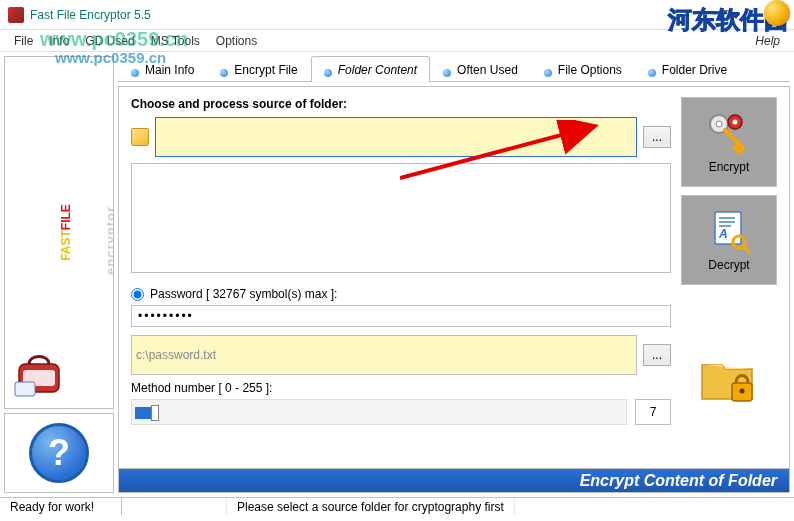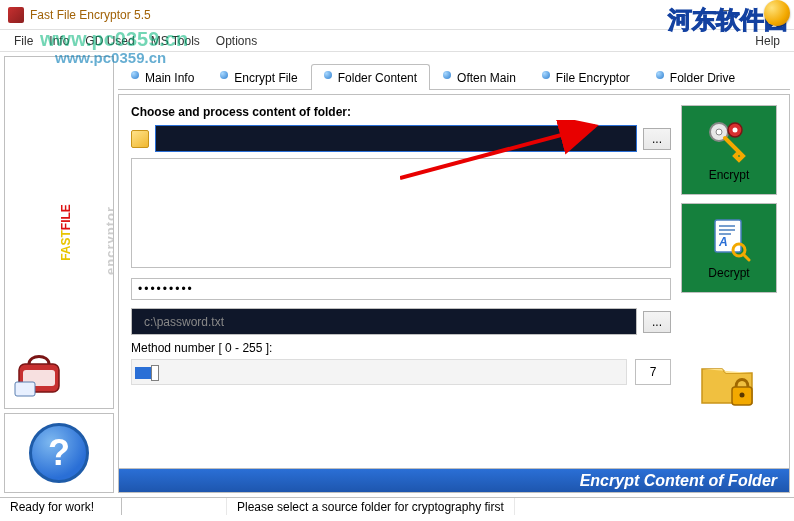--- a/index.html
+++ b/index.html
@@ -1,72 +1,72 @@
 <!DOCTYPE html>
 <html><head>
 <meta charset="utf-8">
 <style>
 * { margin: 0; padding: 0; box-sizing: border-box; font-family: "Segoe UI", Tahoma, sans-serif; font-size: 12px; }
 body { background: #fff; width: 794px; height: 521px; position: relative; overflow: hidden; }
 
 .titlebar { height: 30px; display: flex; align-items: center; padding: 0 0 0 8px; background: #fff; border-bottom: 1px solid #e0e0e0; }
 .titlebar .appicon { width: 16px; height: 16px; background: linear-gradient(135deg,#c73030,#8b1f1f); border-radius: 2px; margin-right: 6px; }
-.titlebar .title { flex: 1; color: #a16207; }
+.titlebar .title { flex: 1; color: #0f766e; }
 .winbtns { display: flex; }
 .winbtn { width: 45px; height: 30px; display: flex; align-items: center; justify-content: center; color: #333; }
 
 .menubar { height: 22px; display: flex; align-items: center; padding: 0 6px; border-bottom: 1px solid #e0e0e0; position: relative; }
 .menubar span { padding: 2px 8px; color: #333; }
-.menubar .help { margin-left: auto; }
+.menubar .help { margin-left: auto; font-style: italic; }
 
 .watermark { position: absolute; left: 40px; top: 28px; color: rgba(0,180,120,0.55); font-size: 20px; font-weight: bold; pointer-events: none; font-family: Arial; z-index: 50; }
 .watermark2 { position: absolute; left: 55px; top: 49px; color: rgba(0,120,180,0.6); font-size: 15px; font-weight: bold; pointer-events: none; font-family: Arial; z-index: 50; }
 .watermark-cn { position: absolute; right: 6px; top: 4px; pointer-events: none; z-index: 60; }
 .watermark-cn .l1 { color: #1b5adf; font-size: 24px; font-weight: bold; font-family: "Microsoft YaHei", sans-serif; -webkit-text-stroke: 1px #1341a0; }
 .watermark-cn .sball { position: absolute; right: -2px; top: -4px; width: 26px; height: 26px; border-radius: 50%; background: radial-gradient(circle at 30% 30%, #ffe27a, #f3a900 60%, #c47b00); box-shadow: 0 1px 2px rgba(0,0,0,.4); }
 
 .content { display: flex; height: calc(100% - 30px - 22px - 24px); }
 
 .sidebar { width: 118px; padding: 4px; display: flex; flex-direction: column; gap: 4px; }
 .logo-box { flex: 1; border: 1px solid #bfbfbf; background: #fff; position: relative; overflow: hidden; display: flex; align-items: center; justify-content: center; }
 .logo-vert { transform: rotate(-90deg); font-size: 32px; font-weight: 900; font-family: Arial Black, Arial; white-space: nowrap; }
 .logo-vert .fast { color: #e8c400; } .logo-vert .file { color: #d11; }
 .logo-sub { position: absolute; right: 2px; top: 50%; transform: rotate(-90deg) translateX(50%); transform-origin: right center; font-size: 13px; font-weight: bold; color: #ccc; letter-spacing: 1px; }
 .bag-icon { position: absolute; left: 6px; bottom: 10px; width: 56px; height: 56px; }
 .help-box { height: 80px; border: 1px solid #bfbfbf; display: flex; align-items: center; justify-content: center; }
 .help-circle { width: 60px; height: 60px; border-radius: 50%; background: radial-gradient(circle at 35% 30%, #7db8f0, #2a6fd6 70%); border: 3px solid #1e5ba8; display: flex; align-items: center; justify-content: center; color: #fff; font-size: 36px; font-weight: bold; }
 
 .main { flex: 1; padding: 4px 4px 4px 0; display: flex; flex-direction: column; }
 .tabs { display: flex; border-bottom: 1px solid #bfbfbf; margin-bottom: 4px; }
-.tab { padding: 6px 12px 5px; display: flex; align-items: flex-start; gap: 6px; cursor: default; border: 1px solid transparent; border-bottom: none; margin-bottom: -1px; position: relative; margin-top: 8px; }
-.tab.active { border-color: #bfbfbf; background: #fff; border-radius: 3px 3px 0 0; }
+.tab { padding: 6px 12px 5px; display: flex; align-items: flex-end; gap: 6px; cursor: default; border: 1px solid transparent; border-bottom: none; margin-bottom: -1px; position: relative; }
+.tab.active { border-color: #bfbfbf; background: #fff; border-radius: 3px 3px 0 0; font-style: italic; }
 .dot { width: 8px; height: 8px; border-radius: 50%; background: radial-gradient(circle at 30% 30%, #a8d8ff, #3080d0); }
 
 .panel { flex: 1; border: 1px solid #bfbfbf; padding: 10px 12px; display: flex; gap: 10px; }
 .panel-left { flex: 1; display: flex; flex-direction: column; }
 .panel-right { width: 96px; display: flex; flex-direction: column; gap: 8px; }
 
 .section-title { font-weight: bold; margin-bottom: 6px; }
 .input-row { display: flex; gap: 6px; align-items: center; margin-bottom: 6px; }
-.input-row input[type=text] { flex: 1; height: 27px; border: 1px solid #2a6fd6; padding: 2px 12px; background: #0f172a; }
+.input-row input[type=text] { flex: 1; height: 40px; border: 1px solid #2a6fd6; padding: 2px 4px; background: #fef9c3; }
 .input-row input[type=text].plain { border: 1px solid #bfbfbf; color: #888; }
 .browse-btn { width: 28px; height: 22px; border: 1px solid #adadad; background: linear-gradient(#f4f4f4,#e8e8e8); }
 .fileicon { width: 18px; height: 18px; background: linear-gradient(145deg,#ffe28a,#f0b830); border-radius: 2px; border: 1px solid #c99419; }
 .listbox { height: 110px; border: 1px solid #bfbfbf; background: #fff; margin-bottom: 10px; }
 
 .radio-row { display: flex; align-items: center; gap: 6px; margin: 4px 0; }
 .radio-row input { width: 13px; height: 13px; }
 .pwd-input { width: 100%; height: 22px; border: 1px solid #bfbfbf; padding: 2px 6px; font-family: Arial; letter-spacing: 2px; margin-bottom: 8px; }
 .slider-row { display: flex; align-items: center; gap: 8px; margin-top: 4px; }
 .slider-track { flex: 1; height: 26px; border: 1px solid #ddd; background: #f4f4f4; position: relative; }
 .slider-fill { position: absolute; left: 3px; top: 7px; height: 12px; width: 18px; background: #2a6fd6; }
 .slider-thumb { position: absolute; left: 19px; top: 5px; width: 8px; height: 16px; background: #fff; border: 1px solid #808080; }
 .numbox { width: 36px; height: 26px; border: 1px solid #bfbfbf; text-align: center; line-height: 24px; }
 
-.bigbtn { height: 90px; border: 1px solid #bfbfbf; background: #15803d; display: flex; flex-direction: column; align-items: center; justify-content: center; gap: 4px; }
+.bigbtn { height: 90px; border: 1px solid #bfbfbf; background: #a3a3a3; display: flex; flex-direction: column; align-items: center; justify-content: center; gap: 4px; }
 .bigbtn svg { width: 48px; height: 46px; }
 .lockfolder { flex: 1; display: flex; align-items: center; justify-content: center; }
 
 .bluebar { height: 24px; background: linear-gradient(#2a6fd6,#1e56ae); color: #fff; font-weight: bold; font-style: italic; display: flex; align-items: center; justify-content: flex-end; padding: 0 12px; border: 1px solid #bfbfbf; border-top: none; font-size: 16px; }
 
 .statusbar { height: 18px; border-top: 1px solid #bfbfbf; display: flex; align-items: center; }
 .statusbar .cell { padding: 0 10px; border-right: 1px solid #e8e8e8; height: 100%; display: flex; align-items: center; }
 .statusbar .cell:first-child { width: 122px; border-right: 1px solid #bfbfbf; }
 .statusbar .cell.mid { width: 105px; }
 
@@ -127,42 +127,46 @@
       <div class="tab">
           <span class="dot"></span>
           <span>Encrypt File</span>
         </div>
       <div class="tab active">
           <span class="dot"></span>
           <span>Folder Content</span>
         </div>
       <div class="tab">
           <span class="dot"></span>
-          <span>Often Main</span>
-        </div>
-      <div class="tab">
-          <span class="dot"></span>
-          <span>File Encryptor</span>
+          <span>Often Used</span>
+        </div>
+      <div class="tab">
+          <span class="dot"></span>
+          <span>File Options</span>
         </div>
       <div class="tab">
           <span class="dot"></span>
           <span>Folder Drive</span>
         </div>
     </div>
 
     <div class="panel">
       <div class="panel-left">
-        <div class="section-title">Choose and process content of folder:</div>
+        <div class="section-title">Choose and process source of folder:</div>
         <div class="input-row">
           <div class="fileicon"></div>
           <input type="text" value="" style="">
           <button class="browse-btn">...</button>
         </div>
         <div class="listbox"></div>
 
+        <label class="radio-row">
+          <input type="radio" name="pw" checked="" style="">
+          <span>Password [ 32767 symbol(s) max ]:</span>
+        </label>
         <input class="pwd-input" type="text" value="•••••••••" style="">
 
         <div class="input-row">
           <input type="text" class="plain" value="c:\password.txt" style="">
           <button class="browse-btn">...</button>
         </div>
 
         <div>Method number [ 0 - 255 ]:</div>
         <div class="slider-row">
           <div class="slider-track">

